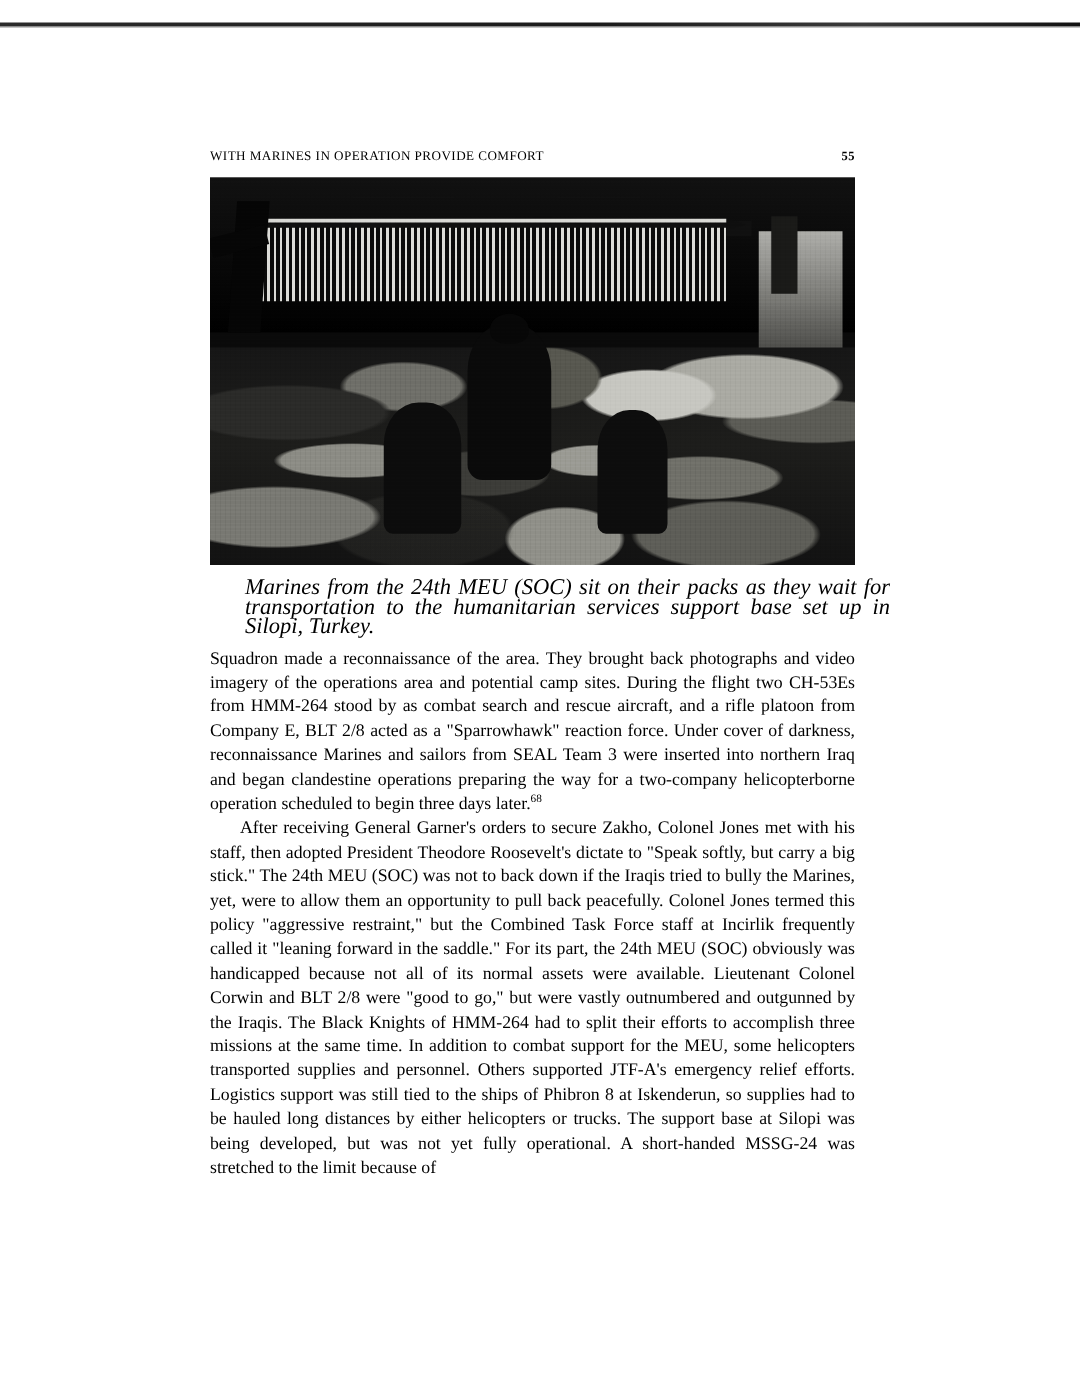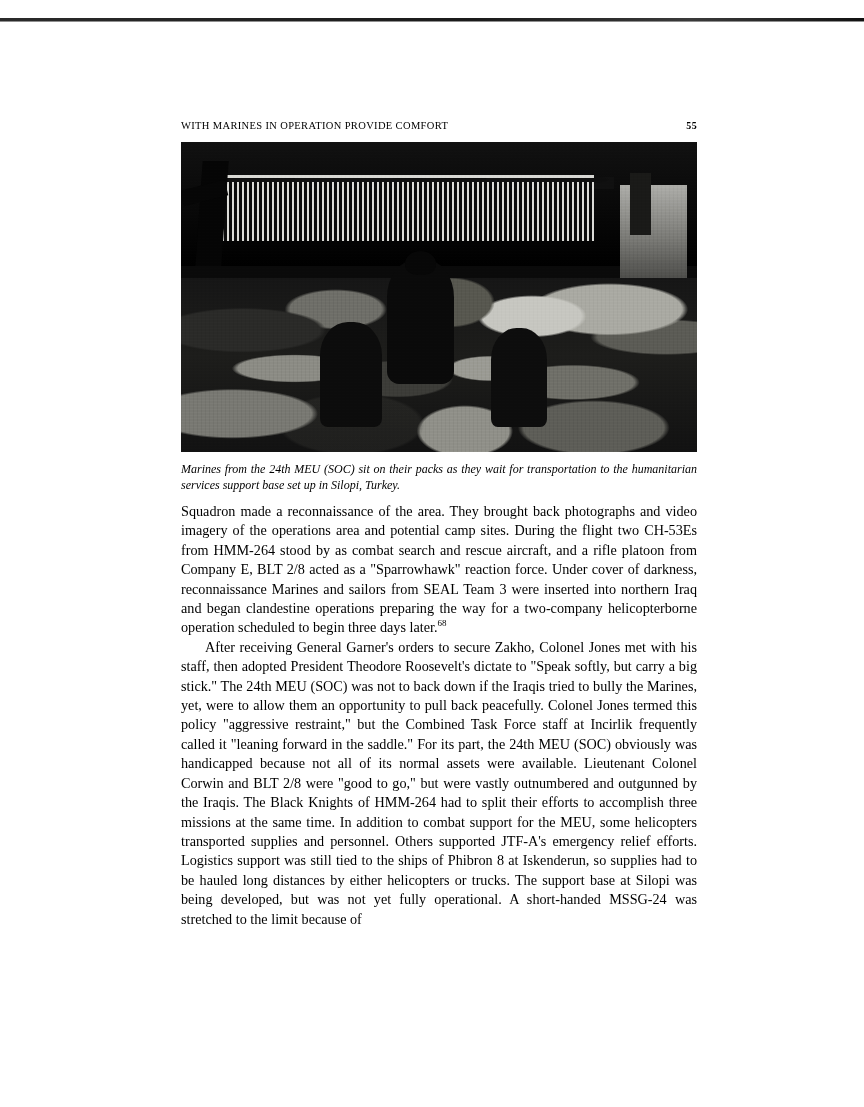--- a/index.html
+++ b/index.html
@@ -35,21 +35,21 @@
   .page {
     position: absolute;
     left: 0;
     top: 0;
     width: 864px;
     height: 1107px;
   }
 
   .content {
     position: absolute;
-    left: 181px;
+    left: 168px;
     top: 120px;
     width: 516px;
   }
 
   
   .running-head {
     display: flex;
     justify-content: space-between;
     align-items: baseline;
     font-family: "Liberation Serif", serif;
@@ -229,24 +229,25 @@
       repeating-linear-gradient(90deg, rgba(0,0,0,.05) 0 1px, transparent 1px 4px);
     mix-blend-mode: overlay;
   }
 
   
   .caption {
     margin-top: 10px;
     width: 516px;
     font-family: "Liberation Serif", serif;
     font-style: italic;
-    font-size: 12px;
+    font-size: 18px;
     line-height: 15.5px;
     text-align: justify;
     text-justify: inter-word;
+    margin-left: 28px;
   }
 
   
   .body-text {
     margin-top: 9px;
     width: 516px;
     font-family: "Liberation Serif", serif;
     font-size: 14.2px;
     line-height: 19.4px;
     text-align: justify;

